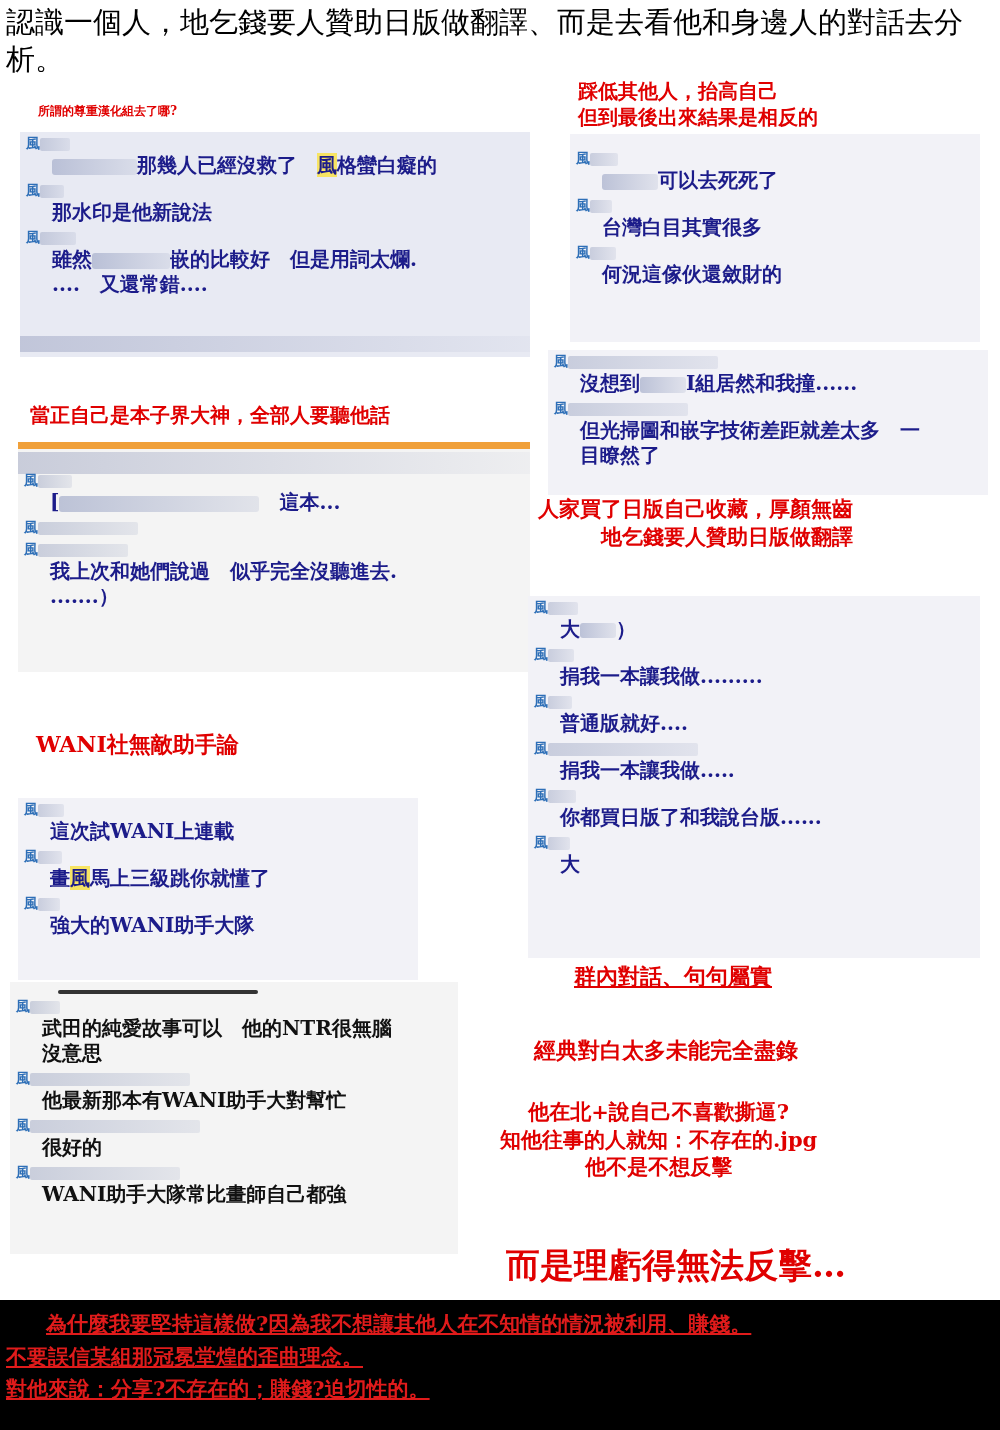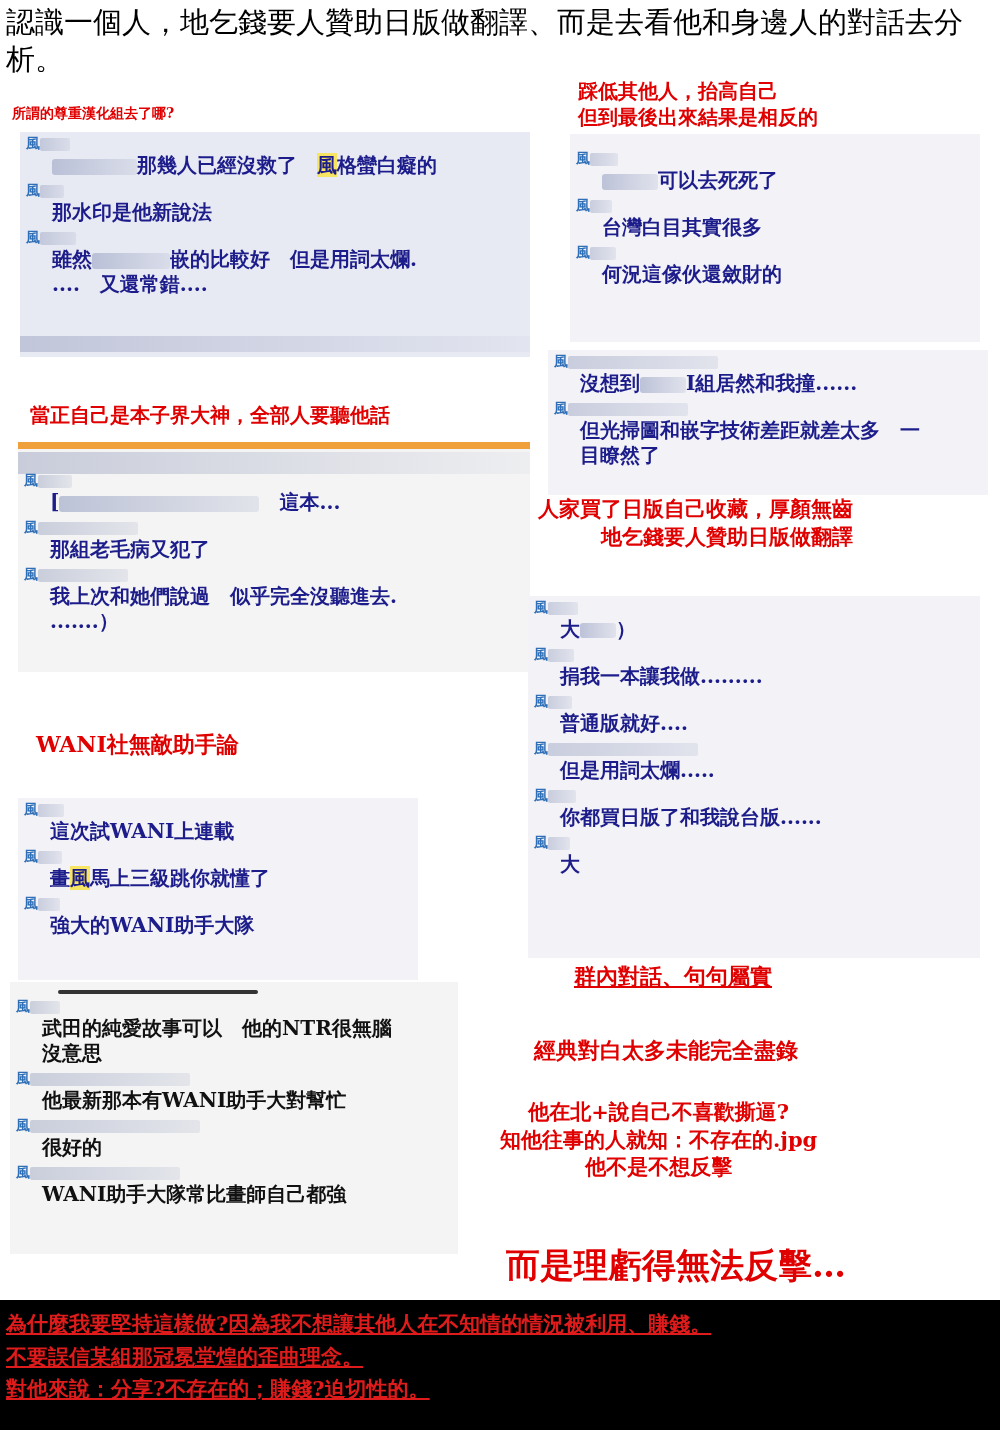--- a/index.html
+++ b/index.html
@@ -87,33 +87,33 @@
   .banner p{
     margin:0;
     color:#e01b1b;
     font-weight:bold;
     font-family:"DejaVu Serif","Liberation Serif",serif;
     text-decoration:underline;
     font-size:21px;
     line-height:1.55;
     padding-left:6px;
   }
-  .banner p.l1{padding-top:8px;}
+  .banner p.l1{padding-top:8px;margin-left:40px;}
   .big-red{
     font-size:34px;
   }
 </style>
 </head>
 <body>
 
 <div class="page">
 
   <div class="headline">認識一個人，地乞錢要人贊助日版做翻譯、而是去看他和身邊人的對話去分析。</div>
 
-  <div class="ann" style="left:12px;top:104px;font-size:14px;">所謂的尊重漢化組去了哪?</div>
+  <div class="ann" style="left:38px;top:104px;font-size:12px;">所謂的尊重漢化組去了哪?</div>
 
   <div class="ann" style="left:578px;top:78px;font-size:20px;">踩低其他人，抬高自己
 但到最後出來結果是相反的</div>
 
   <div class="shot blue" style="left:20px;top:132px;width:510px;height:225px;">
     <div class="row">
       <span class="nick">風<span class="blur" style="width:30px"></span></span>
       <div class="msg"><span class="smudge" style="width:85px;height:16px;"></span>那幾人已經沒救了　<span class="mark">風</span>格蠻白癡的</div>
     </div>
     <div class="row">
@@ -159,21 +159,20 @@
 
   <div class="shot plain" style="left:18px;top:442px;width:512px;height:230px;">
     <div class="topbar"></div>
     <div class="fadeline" style="top:10px;height:22px;"></div>
     <div class="row" style="padding-top:28px;">
       <span class="nick">風<span class="blur" style="width:34px"></span></span>
       <div class="msg">[<span class="smudge" style="width:200px;height:16px;"></span>　這本...</div>
     </div>
     <div class="row">
       <span class="nick">風<span class="blur" style="width:100px"></span></span>
-      <div class="msg">那組老毛病又犯了</div>
     </div>
     <div class="row">
       <span class="nick">風<span class="blur" style="width:90px"></span></span>
       <div class="msg">我上次和她們說過　似乎完全沒聽進去.
 .......）</div>
     </div>
   </div>
 
   <div class="ann" style="left:538px;top:495px;font-size:21px;text-align:right;">人家買了日版自己收藏，厚顏無齒
 地乞錢要人贊助日版做翻譯</div>
@@ -186,21 +185,21 @@
     <div class="row">
       <span class="nick">風<span class="blur" style="width:26px"></span></span>
       <div class="msg">捐我一本讓我做.........</div>
     </div>
     <div class="row">
       <span class="nick">風<span class="blur" style="width:24px"></span></span>
       <div class="msg">普通版就好....</div>
     </div>
     <div class="row">
       <span class="nick">風<span class="blur" style="width:150px"></span></span>
-      <div class="msg">但是用詞太爛.....</div>
+      <div class="msg">捐我一本讓我做.....</div>
     </div>
     <div class="row">
       <span class="nick">風<span class="blur" style="width:28px"></span></span>
       <div class="msg">你都買日版了和我說台版......</div>
     </div>
     <div class="row">
       <span class="nick">風<span class="blur" style="width:22px"></span></span>
       <div class="msg">大</div>
     </div>
   </div>

